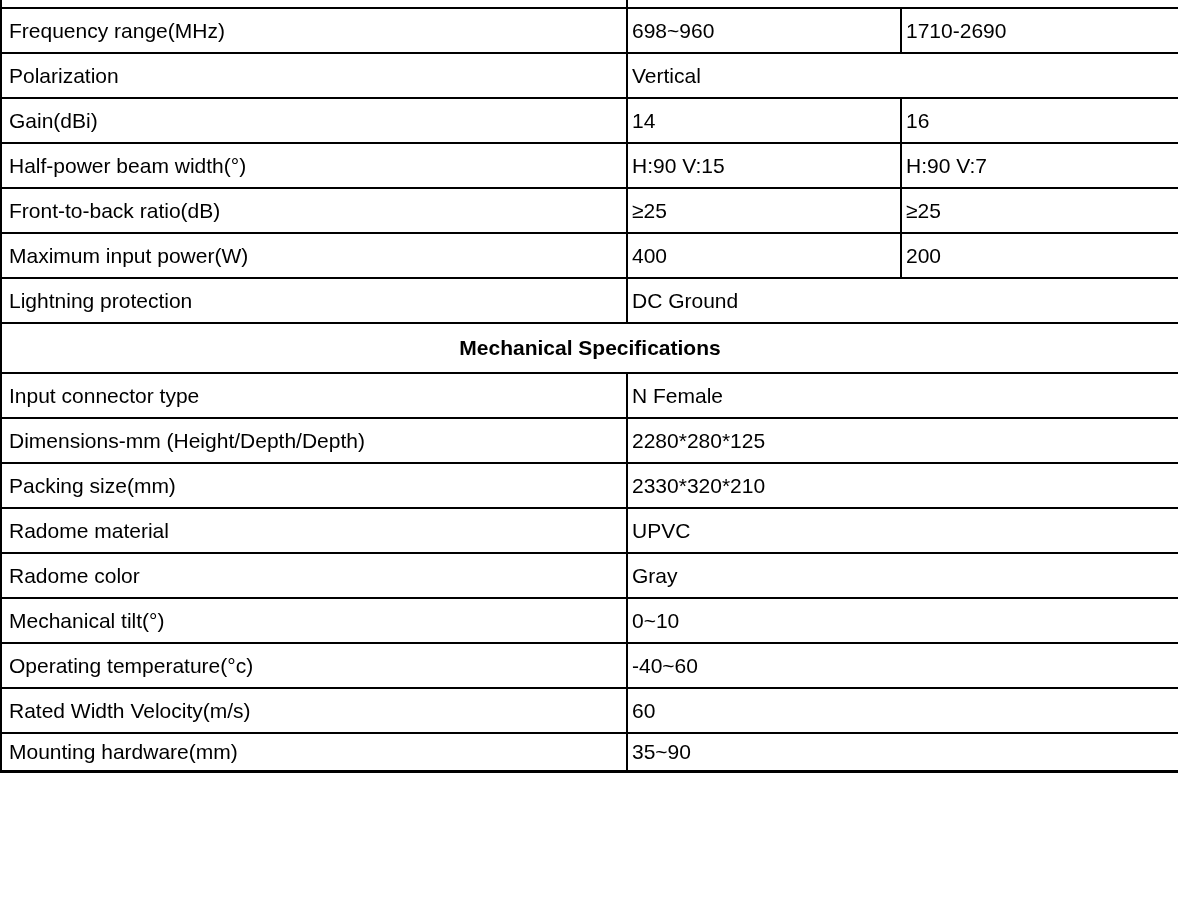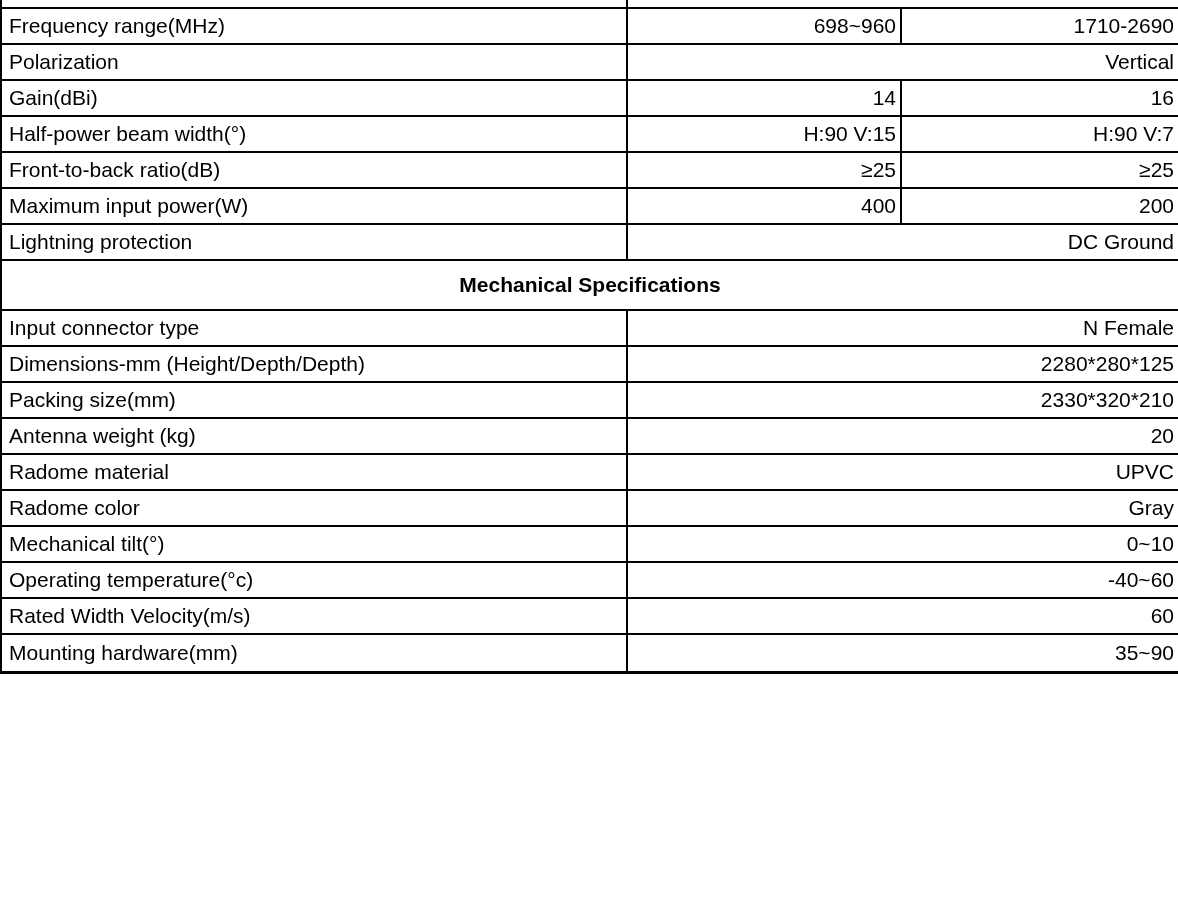--- a/index.html
+++ b/index.html
@@ -31,29 +31,29 @@
     vertical-align:middle;
     overflow:hidden;
     white-space:nowrap;
   }
   table.spec{
     border-top:none;
     border-bottom:3px solid var(--border);
   }
   tr.r-sliver{height:8px;}
   tr.r-sliver td{border-top:none;}
-  tr.r-std{height:36px;}
+  tr.r-std{height:45px;}
   tr.r-hdr{height:50px;margin-left:40px;}
   tr.r-last{height:38px;padding-left:40px;}
   td.label{
     text-align:left;
     padding:0 6px 0 7px;
   }
   td.val{
-    text-align:right;
+    text-align:left;
     padding:0 4px;
   }
   td.header{
     text-align:center;
     font-weight:bold;
     font-size:22px;
     padding:0 4px;
   }
 </style>
 </head>
@@ -112,24 +112,20 @@
   </tr>
       <tr class="r-std">
     <td class="label">Dimensions-mm (Height/Depth/Depth)</td>
     <td class="val" colspan="2">2280*280*125</td>
   </tr>
       <tr class="r-std">
     <td class="label">Packing size(mm)</td>
     <td class="val" colspan="2">2330*320*210</td>
   </tr>
       <tr class="r-std">
-    <td class="label">Antenna weight (kg)</td>
-    <td class="val" colspan="2">20</td>
-  </tr>
-      <tr class="r-std">
     <td class="label">Radome material</td>
     <td class="val" colspan="2">UPVC</td>
   </tr>
       <tr class="r-std">
     <td class="label">Radome color</td>
     <td class="val" colspan="2">Gray</td>
   </tr>
       <tr class="r-std">
     <td class="label">Mechanical tilt(°)</td>
     <td class="val" colspan="2">0~10</td>

